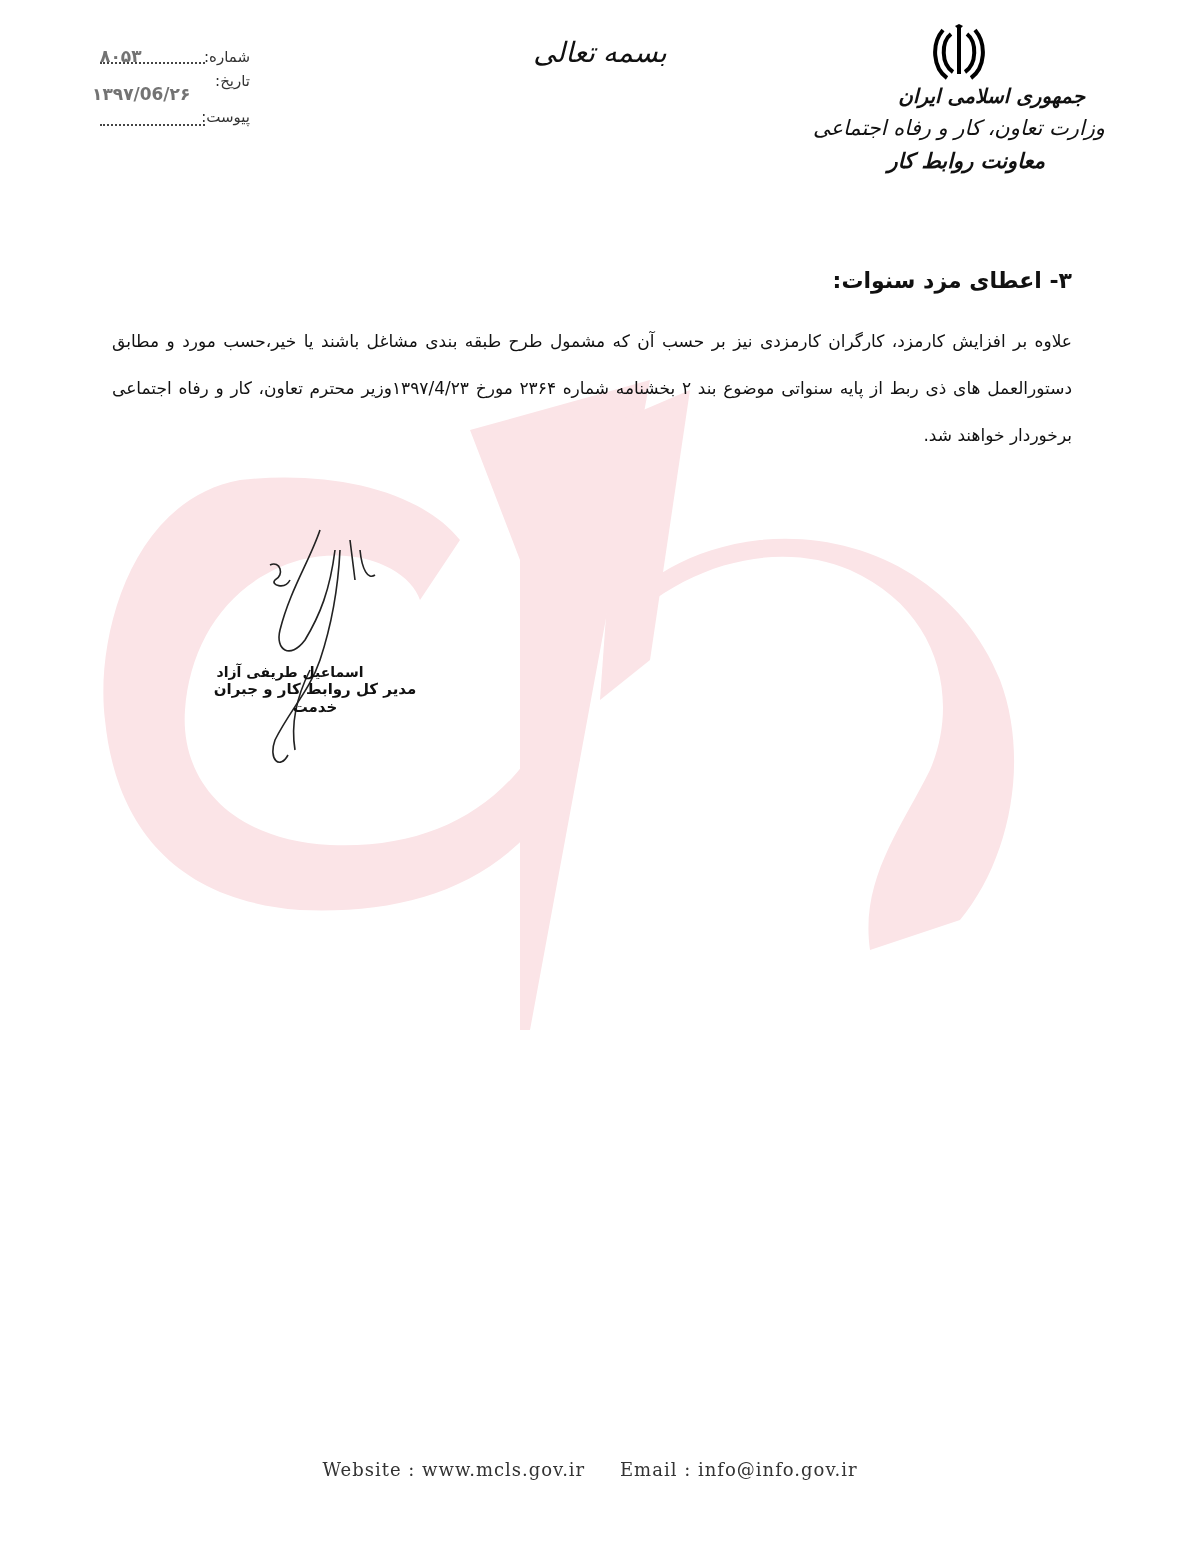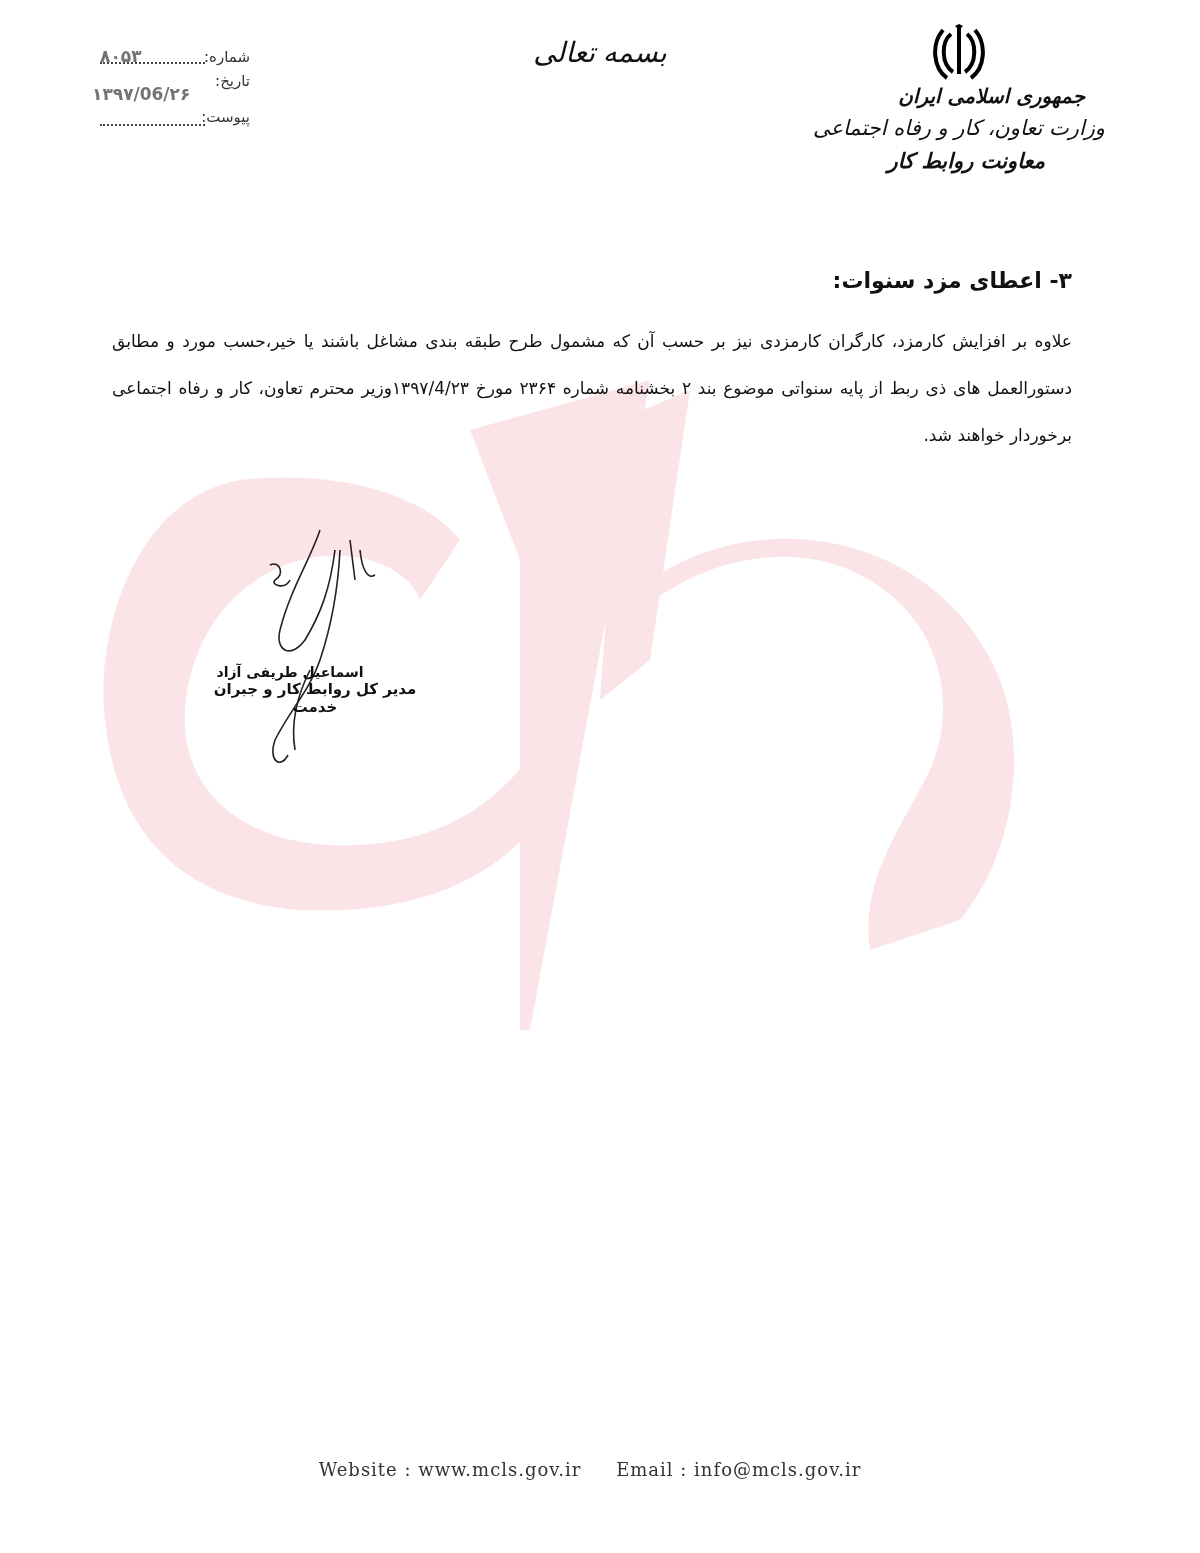--- a/index.html
+++ b/index.html
@@ -88,15 +88,15 @@
     <path d="M100 20 L105 60 M110 30 C112 50 118 60 125 55"></path>
     <path d="M60 150 C50 170 40 200 45 230"></path>
   </g>
 </svg>
 <div class="abs sig-name">اسماعیل طریفی آزاد</div>
 <div class="abs sig-title">مدیر کل روابط کار و جبران خدمت</div>
 
 <div class="abs footer">
   <div class="web">
     <span>Website : www.mcls.gov.ir</span>
-    <span>Email : info@mcls.gov.ir</span>
+    <span>Email : info@info.gov.ir</span>
   </div>
 </div>
 
 </body></html>

